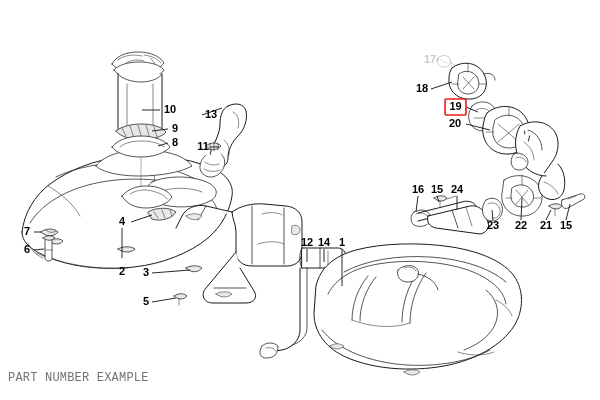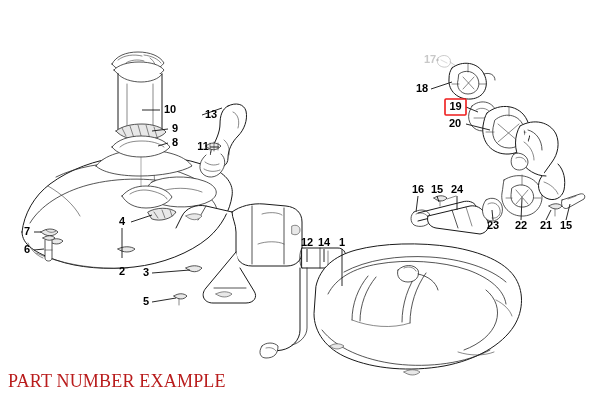--- a/index.html
+++ b/index.html
@@ -32,23 +32,23 @@
     text-anchor:middle;dominant-baseline:middle;
   }
   .lbl-faint{
     font-family:"Liberation Sans", sans-serif;
     font-size:11px;font-weight:700;fill:#c8c8c8;
     text-anchor:middle;dominant-baseline:middle;
   }
   .hl-rect{fill:#ffffff;stroke:#ee1b1b;stroke-width:1.6;}
   .caption{
     position:absolute;left:8px;top:371px;
-    font-family:Liberation Serif, serif;
-    font-size:18px;letter-spacing:0.2px;
-    color:#b91c1c;white-space:nowrap;
+    font-family:Liberation Mono, monospace;
+    font-size:12px;letter-spacing:0.2px;
+    color:#737373;white-space:nowrap;
   }
 </style>
 </head>
 <body>
 
 <div id="stage">
 
   <svg id="diagram" viewBox="0 0 600 400">
 
     <g>

